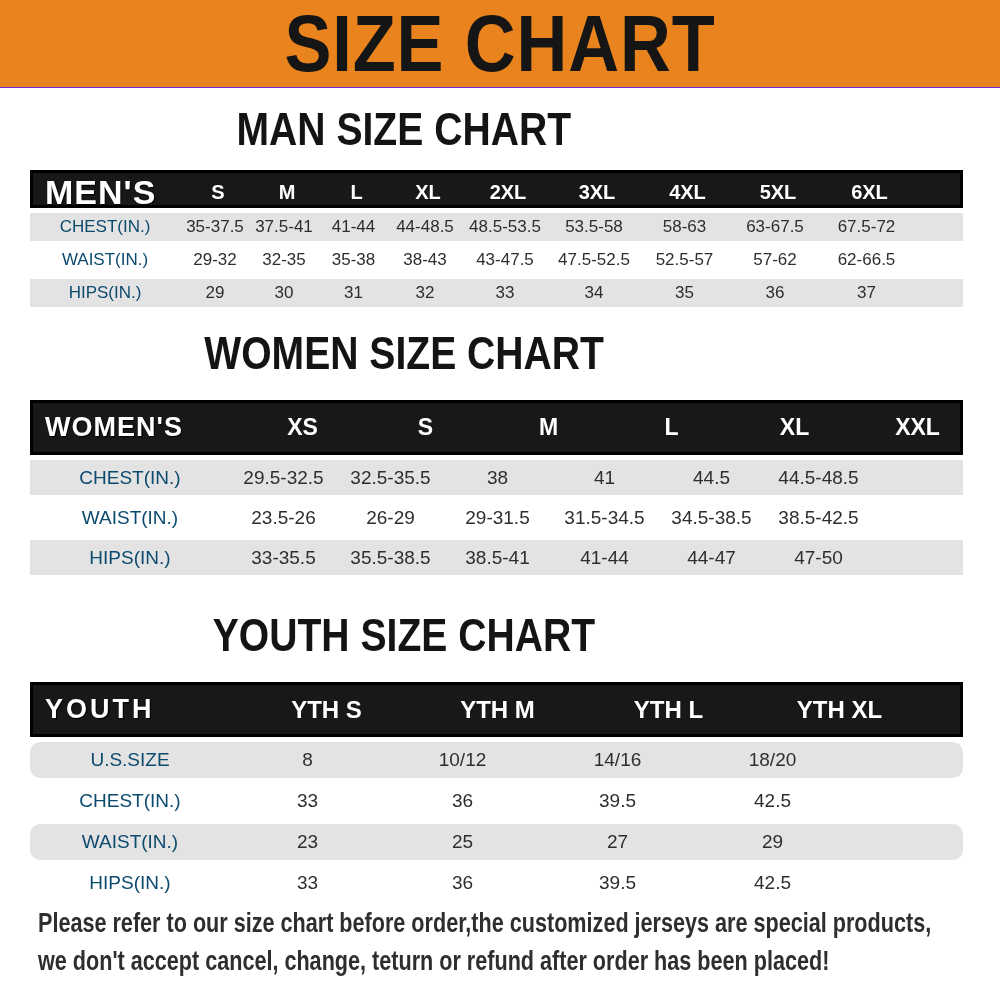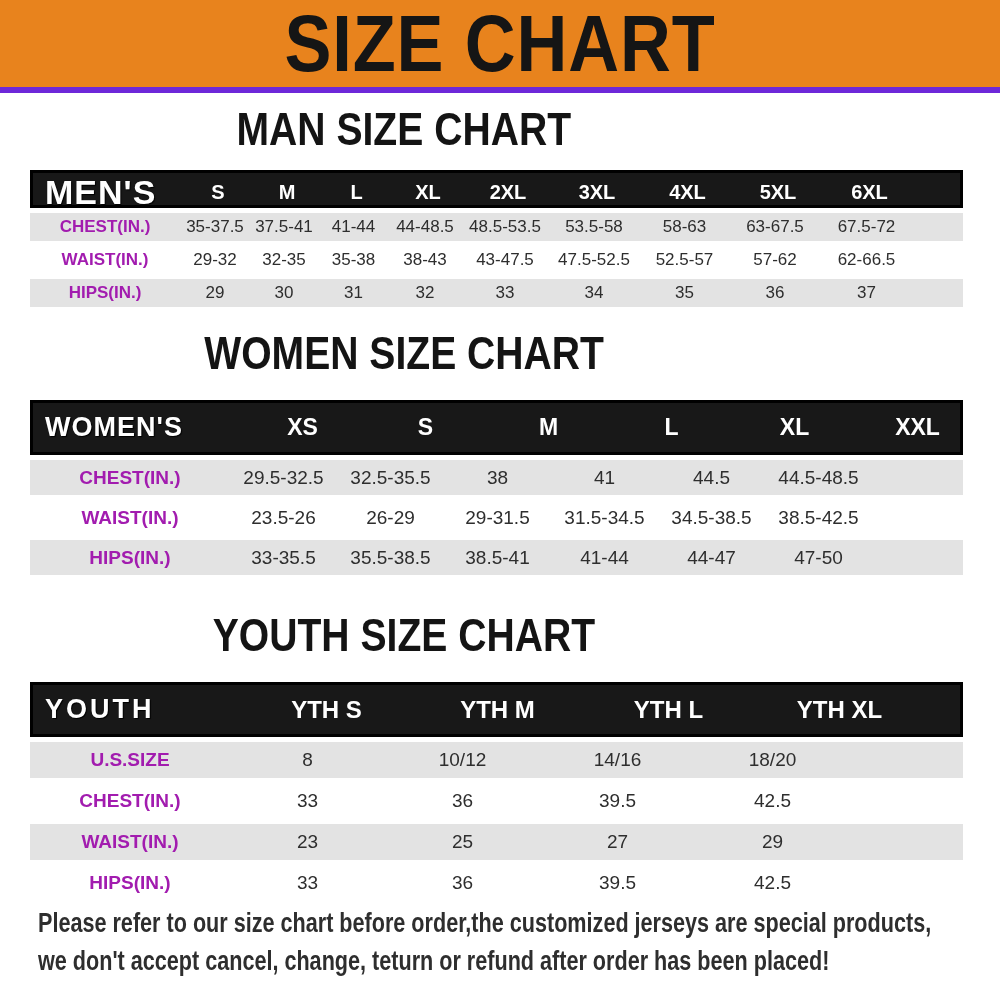--- a/index.html
+++ b/index.html
@@ -1,21 +1,21 @@
 <!DOCTYPE html>
 <html><head>
 <meta charset="utf-8">
 <style>
   html,body{margin:0;padding:0;background:#fff;}
   body{width:1000px;height:1000px;position:relative;overflow:hidden;
        font-family:"Liberation Sans","DejaVu Sans",sans-serif;color:#2e2e2e;}
 
   
   .banner{position:absolute;left:0;top:0;width:1000px;height:87px;
-          background:#E8831D;border-bottom:6px solid #6d28d9;
+          background:#E8831D;border-bottom:1px solid #6d28d9;
           display:flex;align-items:center;justify-content:center;}
   .banner .title{font-size:80px;font-weight:800;color:#151515;letter-spacing:1px;
                  transform:scaleX(0.88);transform-origin:center;line-height:1;}
 
   
   .heading{position:absolute;left:0;width:808px;text-align:center;}
   .heading span{display:inline-block;font-size:46px;font-weight:800;color:#141414;
                 transform:scaleX(0.85);transform-origin:center;line-height:1;}
   #h-man{top:106px;} #h-women{top:330px;} #h-youth{top:612px;}
 
@@ -28,35 +28,35 @@
   .women .trow{grid-template-columns:200px repeat(6,107px) 1fr;}
   .youth .trow{grid-template-columns:200px repeat(4,155px) 1fr;}
 
   .trow.head{background:#181818;border:3px solid #000;color:#fff;box-sizing:border-box;}
   .men   .trow.head{height:38px;}
   .women .trow.head,.youth .trow.head{height:55px;gap:16px;}
 
   .trow.data{margin-top:5px;}
   .men   .trow.data{height:28px;font-size:17px;}
   .women .trow.data{height:35px;font-size:19px;}
-  .youth .trow.data{height:36px;font-size:19px;}
+  .youth .trow.data{height:36px;font-size:19px;border-radius:10px;}
   .trow.data.striped{background:#E3E3E3;}
   .trow.data.plain{background:#FFFFFF;}
 
   .cell{text-align:center;white-space:nowrap;}
   .cell.hlabel{text-align:left;padding-left:12px;font-weight:800;font-size:27px;
                letter-spacing:1px;text-shadow:1px 1px 1px #000;}
   .youth .cell.hlabel{letter-spacing:3px;}
   .men .trow.head .cell{font-weight:700;font-size:20px;}
   .women .trow.head .cell{font-weight:700;font-size:23px;}
   .youth .trow.head .cell{font-weight:700;font-size:24px;}
   .men .trow.head .cell.hlabel{font-size:34px;}
   .women .trow.head .cell.hlabel{font-size:27px;}
   .youth .trow.head .cell.hlabel{font-size:27px;}
-  .cell.rlabel{font-weight:700;color:#a21caf;}
+  .cell.rlabel{font-weight:400;color:#0c4a6e;}
 
   
   .footer{position:absolute;left:38px;top:904px;width:960px;text-align:right;}
   .footer .line{font-size:27px;font-weight:700;line-height:38px;white-space:nowrap;
                 transform:scaleX(0.80);transform-origin:left center;}
 </style>
 </head>
 <body>
 
 <div class="banner">

